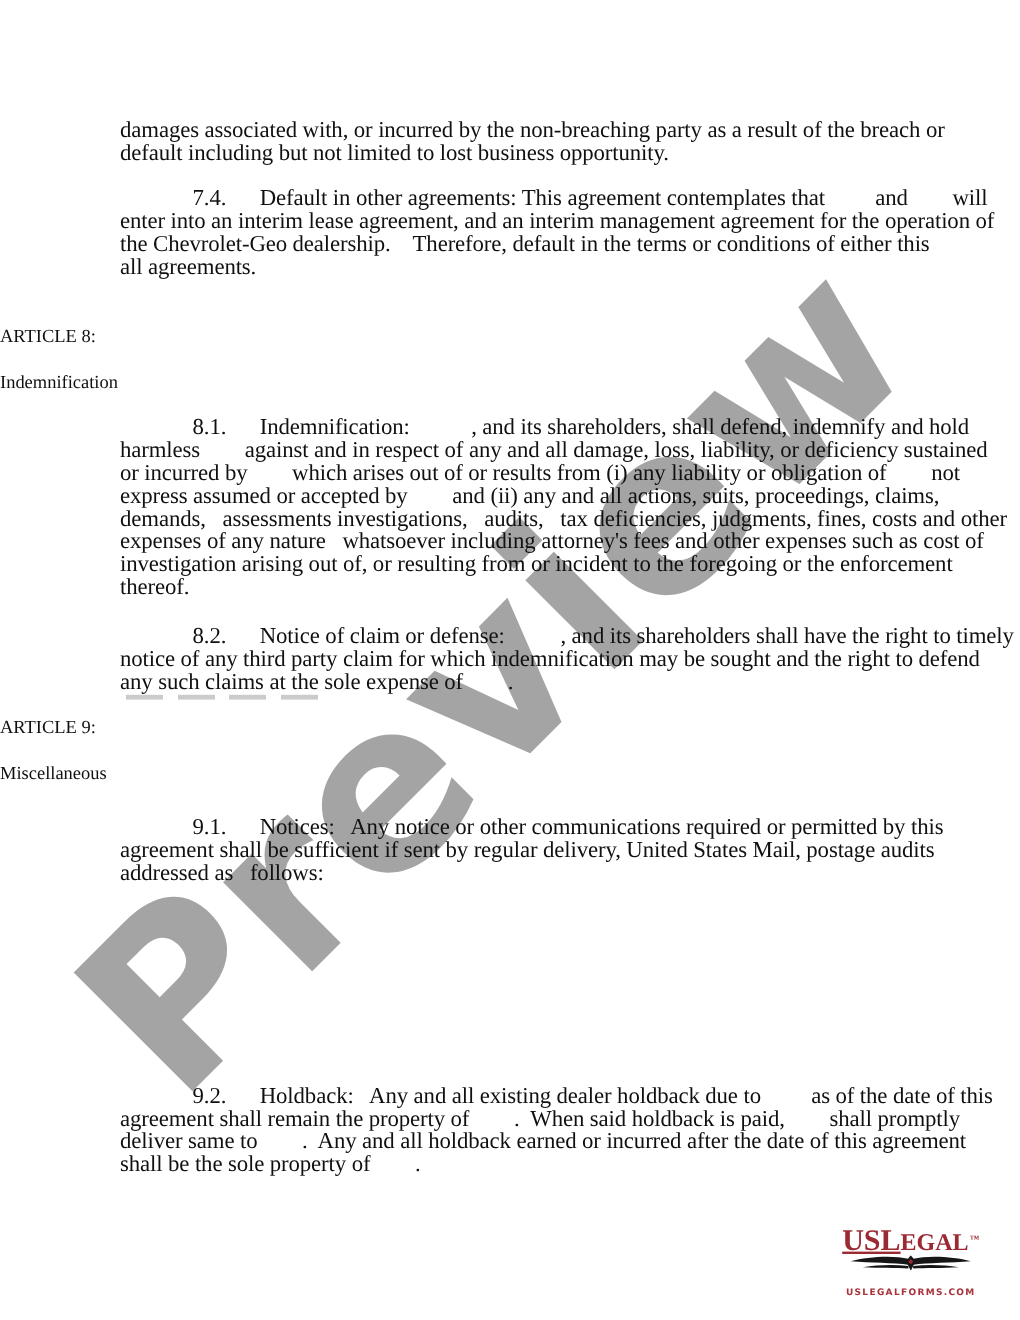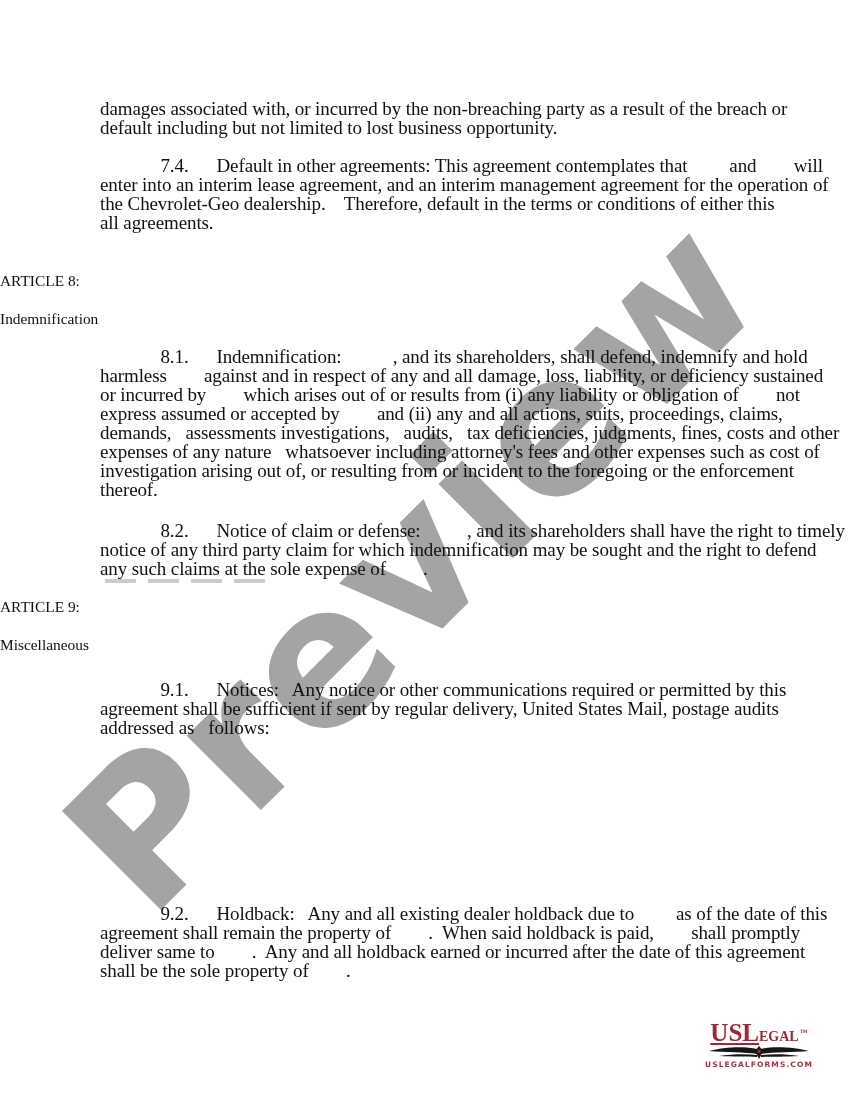--- a/index.html
+++ b/index.html
@@ -61,30 +61,30 @@
     z-index:3;
   }
   .wordmark{
     font-family:"Liberation Serif", serif;
     font-weight:bold;
     color:var(--brand);
     line-height:22px;
     white-space:nowrap;
   }
   .wordmark .big{font-size:25px;text-decoration:underline;}
-  .wordmark .small{font-size:14px;}
+  .wordmark .small{font-size:20px;}
   .wordmark .tm{font-size:8px;vertical-align:super;margin-left:1px;}
   .wings{display:block;margin:-2px auto 0 auto;}
   .site{
     font-family:"DejaVu Sans", sans-serif;
     font-weight:bold;
     font-size:7.5px;
     letter-spacing:1.1px;
     color:#a8333a;
-    margin-top:1px;
+    margin-top:13px;
     white-space:nowrap;
   }
 </style>
 </head>
 <body>
 
 <div class="page">
 
   <div class="watermark">Preview</div>
 

